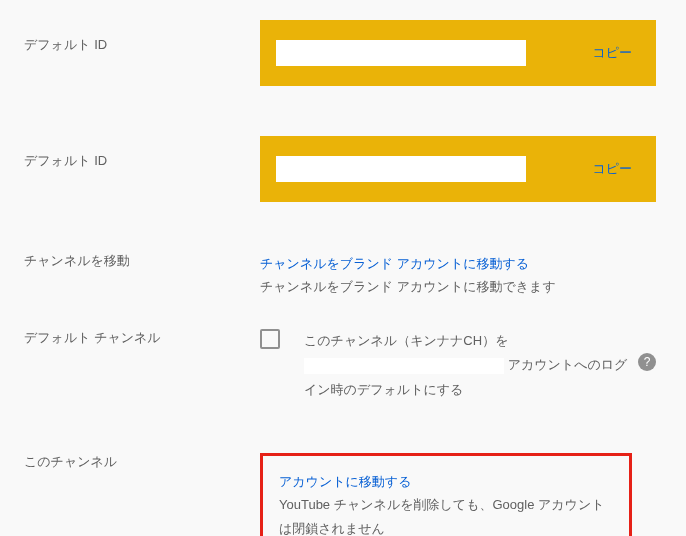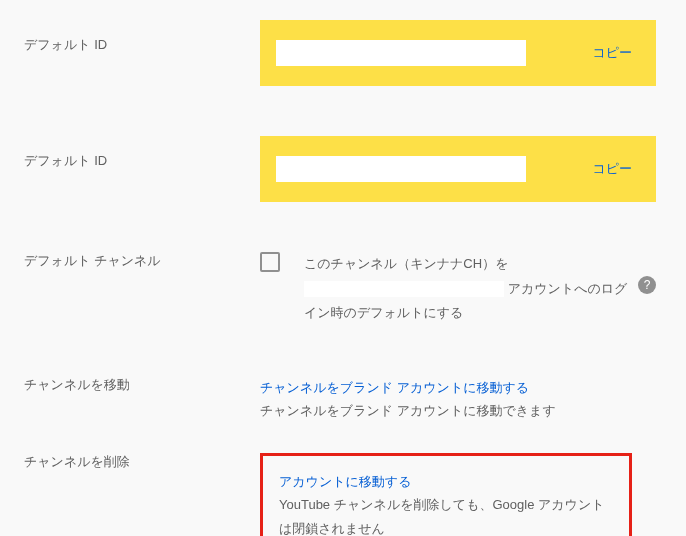--- a/index.html
+++ b/index.html
@@ -25,21 +25,21 @@
       padding-top: 16px;
       font-size: 13px;
       color: #606060;
     }
     .value-col {
       flex: 1;
       padding-right: 30px;
       position: relative;
     }
     .id-box {
-      background: #fde047;
+      background: #eab308;
       padding: 10px 16px;
       height: 66px;
       display: flex;
       align-items: center;
       justify-content: space-between;
     }
     .id-value-mask {
       background: #ffffff;
       width: 250px;
       height: 26px;
@@ -125,43 +125,43 @@
   <div class="row">
     <div class="label-col">デフォルト ID</div>
     <div class="value-col">
       <div class="id-box">
         <div class="id-value-mask"></div>
         <span class="copy-link">コピー</span>
       </div>
     </div>
   </div>
 
+  <div class="row tight row-move">
+    <div class="label-col">チャンネルを移動</div>
+    <div class="value-col">
+      <div class="link-text">チャンネルをブランド アカウントに移動する</div>
+      <div class="desc-text">チャンネルをブランド アカウントに移動できます</div>
+    </div>
+  </div>
+
   <div class="row default-row">
     <div class="label-col">デフォルト チャンネル</div>
     <div class="value-col default">
       <div class="checkbox"></div>
       <div class="checkbox-text">
         <span>このチャンネル（キンナナCH）を</span><br>
         <span class="mask"></span>
         <span>アカウントへのログイン時のデフォルトにする</span>
       </div>
       <div class="help-icon">?</div>
     </div>
   </div>
 
-  <div class="row tight row-move">
-    <div class="label-col">チャンネルを移動</div>
-    <div class="value-col">
-      <div class="link-text">チャンネルをブランド アカウントに移動する</div>
-      <div class="desc-text">チャンネルをブランド アカウントに移動できます</div>
-    </div>
-  </div>
-
   <div class="row row-delete">
-    <div class="label-col">チャンネルを削除</div>
+    <div class="label-col">このチャンネル</div>
     <div class="value-col">
       <div class="highlight-box">
         <div class="link-text">アカウントに移動する</div>
         <div class="desc-text">YouTube チャンネルを削除しても、Google アカウントは閉鎖されません</div>
       </div>
     </div>
   </div>
 
 </div>
 

